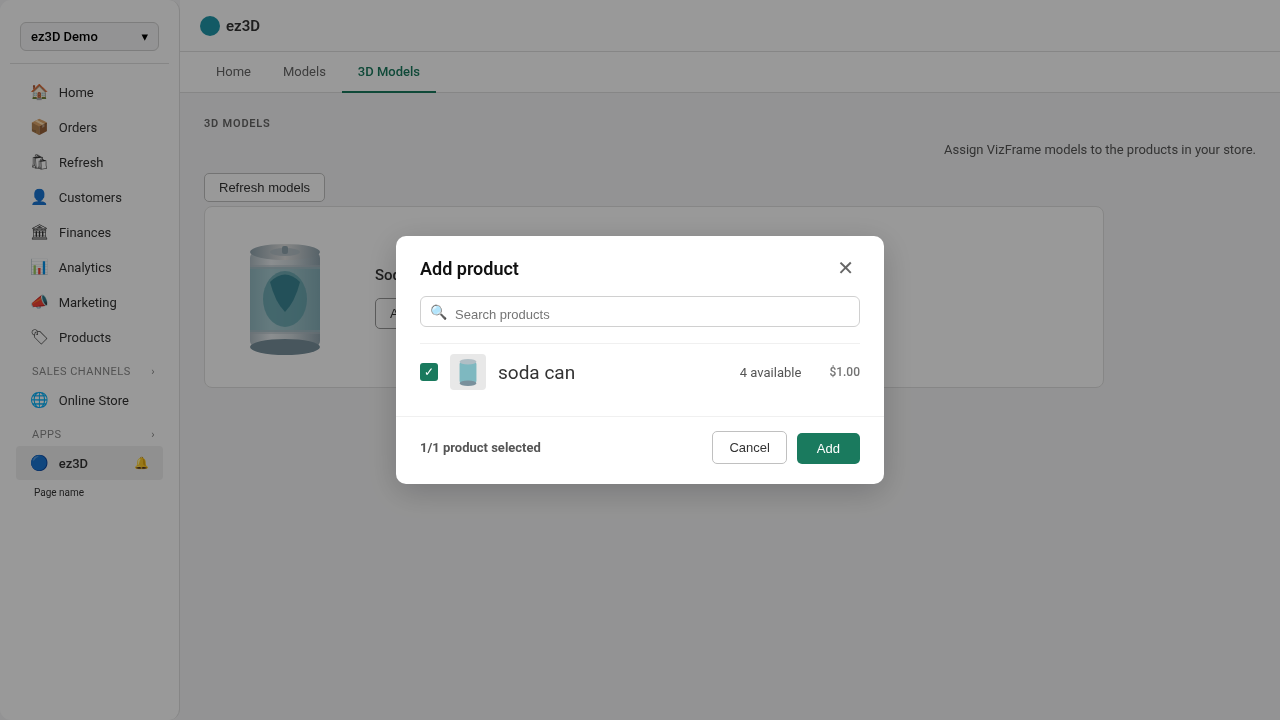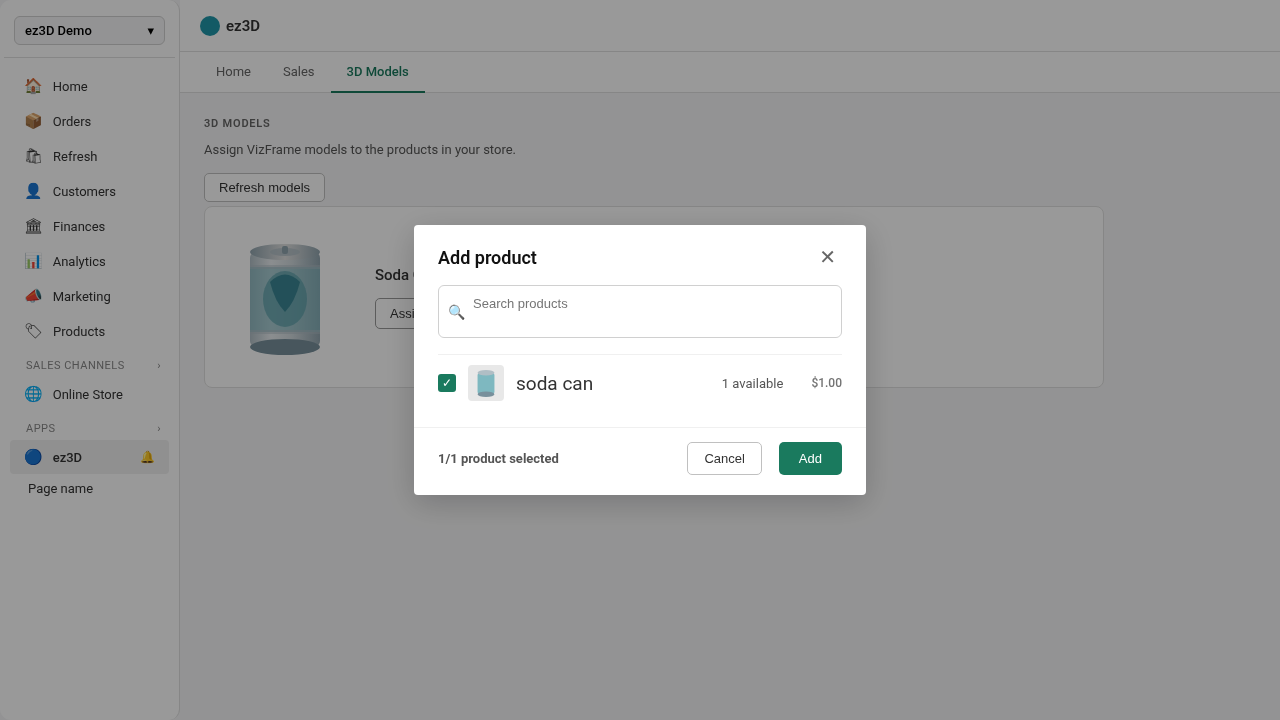--- a/index.html
+++ b/index.html
@@ -5,21 +5,21 @@
     * { box-sizing: border-box; margin: 0; padding: 0; }
     body { font-family: -apple-system, BlinkMacSystemFont, 'Segoe UI', Roboto, sans-serif; background: #f6f6f7; display: flex; height: 720px; width: 1280px; overflow: hidden; }
 
     
     .sidebar {
       width: 180px;
       background: #fff;
       border-right: 1px solid #e0e0e0;
       display: flex;
       flex-direction: column;
-      padding: 4px;
+      padding: 10px;
       flex-shrink: 0;
       border-radius: 11px;
     }
     .sidebar-store-selector {
       padding: 12px 10px;
       border-bottom: 1px solid #e0e0e0;
     }
     .store-dropdown {
       display: flex;
       align-items: center;
@@ -56,21 +56,21 @@
       display: flex;
       align-items: center;
       justify-content: space-between;
       margin-left: 8px;
     }
     .sidebar-item.active { background: #f1f1f1; font-weight: 500; }
     .sidebar-sub-item {
       display: flex;
       align-items: center;
       padding: 6px 14px 6px 24px;
-      font-size: 13px;
+      font-size: 10px;
       color: #333;
       cursor: pointer;
     }
 
     
     .main {
       flex: 1;
       display: flex;
       flex-direction: column;
       background: #f6f6f7;
@@ -130,20 +130,21 @@
       font-weight: 600;
       letter-spacing: 0.8px;
       color: #666;
       text-transform: uppercase;
       margin-bottom: 12px;
     }
     .page-description {
       font-size: 13px;
       color: #555;
       margin-bottom: 16px;
+      text-align: right;
     }
     .refresh-btn {
       background: #fff;
       border: 1px solid #c0c0c0;
       border-radius: 5px;
       padding: 6px 14px;
       font-size: 13px;
       cursor: pointer;
       color: #333;
       margin-bottom: 4px;
@@ -200,22 +201,22 @@
       background: rgba(0,0,0,0.4);
       z-index: 100;
       display: flex;
       align-items: center;
       justify-content: center;
     }
 
     
     .modal {
       background: #fff;
-      border-radius: 4px;
-      width: 452px;
+      border-radius: 10px;
+      width: 488px;
       box-shadow: 0 8px 32px rgba(0,0,0,0.2);
       overflow: hidden;
     }
     .modal-header {
       display: flex;
       align-items: center;
       justify-content: space-between;
       padding: 20px 24px 16px;
     }
     .modal-title {
@@ -242,21 +243,21 @@
     .search-icon-inside {
       position: absolute;
       left: 10px;
       top: 50%;
       transform: translateY(-50%);
       color: #999;
       font-size: 14px;
     }
     .search-input {
       width: 100%;
-      padding: 10px 12px 26px 34px;
+      padding: 10px 12px 4px 34px;
       border: 1px solid #d0d0d0;
       border-radius: 6px;
       font-size: 13px;
       color: #a16207;
       outline: none;
     }
 
     .product-row {
       display: flex;
       align-items: center;
@@ -301,21 +302,21 @@
       align-items: center;
       justify-content: space-between;
       padding: 14px 24px 20px;
       border-top: 1px solid #f0f0f0;
     }
     .selection-count {
       font-size: 13px;
       color: #555;
       font-weight: bold;
     }
-    .footer-actions { display: flex; gap: 17px; }
+    .footer-actions { display: flex; gap: 10px; align-items: flex-end; }
     .btn-cancel {
       background: #fff;
       border: 1px solid #c0c0c0;
       border-radius: 5px;
       padding: 8px 16px;
       font-size: 13px;
       cursor: pointer;
       color: #333;
     }
     .btn-add {
@@ -404,21 +405,21 @@
       <div class="logo-dot"></div>
       <span>ez3D</span>
     </div>
   </div>
 
   <div class="tabs-bar">
     <div class="tab">
       <span>Home</span>
     </div>
     <div class="tab">
-      <span>Sales</span>
+      <span>Models</span>
     </div>
     <div class="tab active">
       <span>3D Models</span>
     </div>
   </div>
 
   <div class="page-content">
     <div class="page-section-label">3D MODELS</div>
     <div class="page-description">Assign VizFrame models to the products in your store.</div>
     <button class="refresh-btn">Refresh models</button>
@@ -489,21 +490,21 @@
         </div>
         <div class="product-img-thumb">
 
           <svg width="24" height="30" viewBox="0 0 24 32" xmlns="http://www.w3.org/2000/svg">
             <rect x="3" y="5" width="18" height="23" rx="3" fill="#7eb8c0"></rect>
             <ellipse cx="12" cy="5" rx="9" ry="3" fill="#b0bec5"></ellipse>
             <ellipse cx="12" cy="28" rx="9" ry="3" fill="#78909c"></ellipse>
           </svg>
         </div>
         <span class="product-name">soda can</span>
-        <span class="product-availability">1 available</span>
+        <span class="product-availability">4 available</span>
         <span class="product-price">$1.00</span>
       </div>
     </div>
     <div class="modal-footer">
       <span class="selection-count">1/1 product selected</span>
       <div class="footer-actions">
         <button class="btn-cancel">Cancel</button>
         <button class="btn-add">Add</button>
       </div>
     </div>

